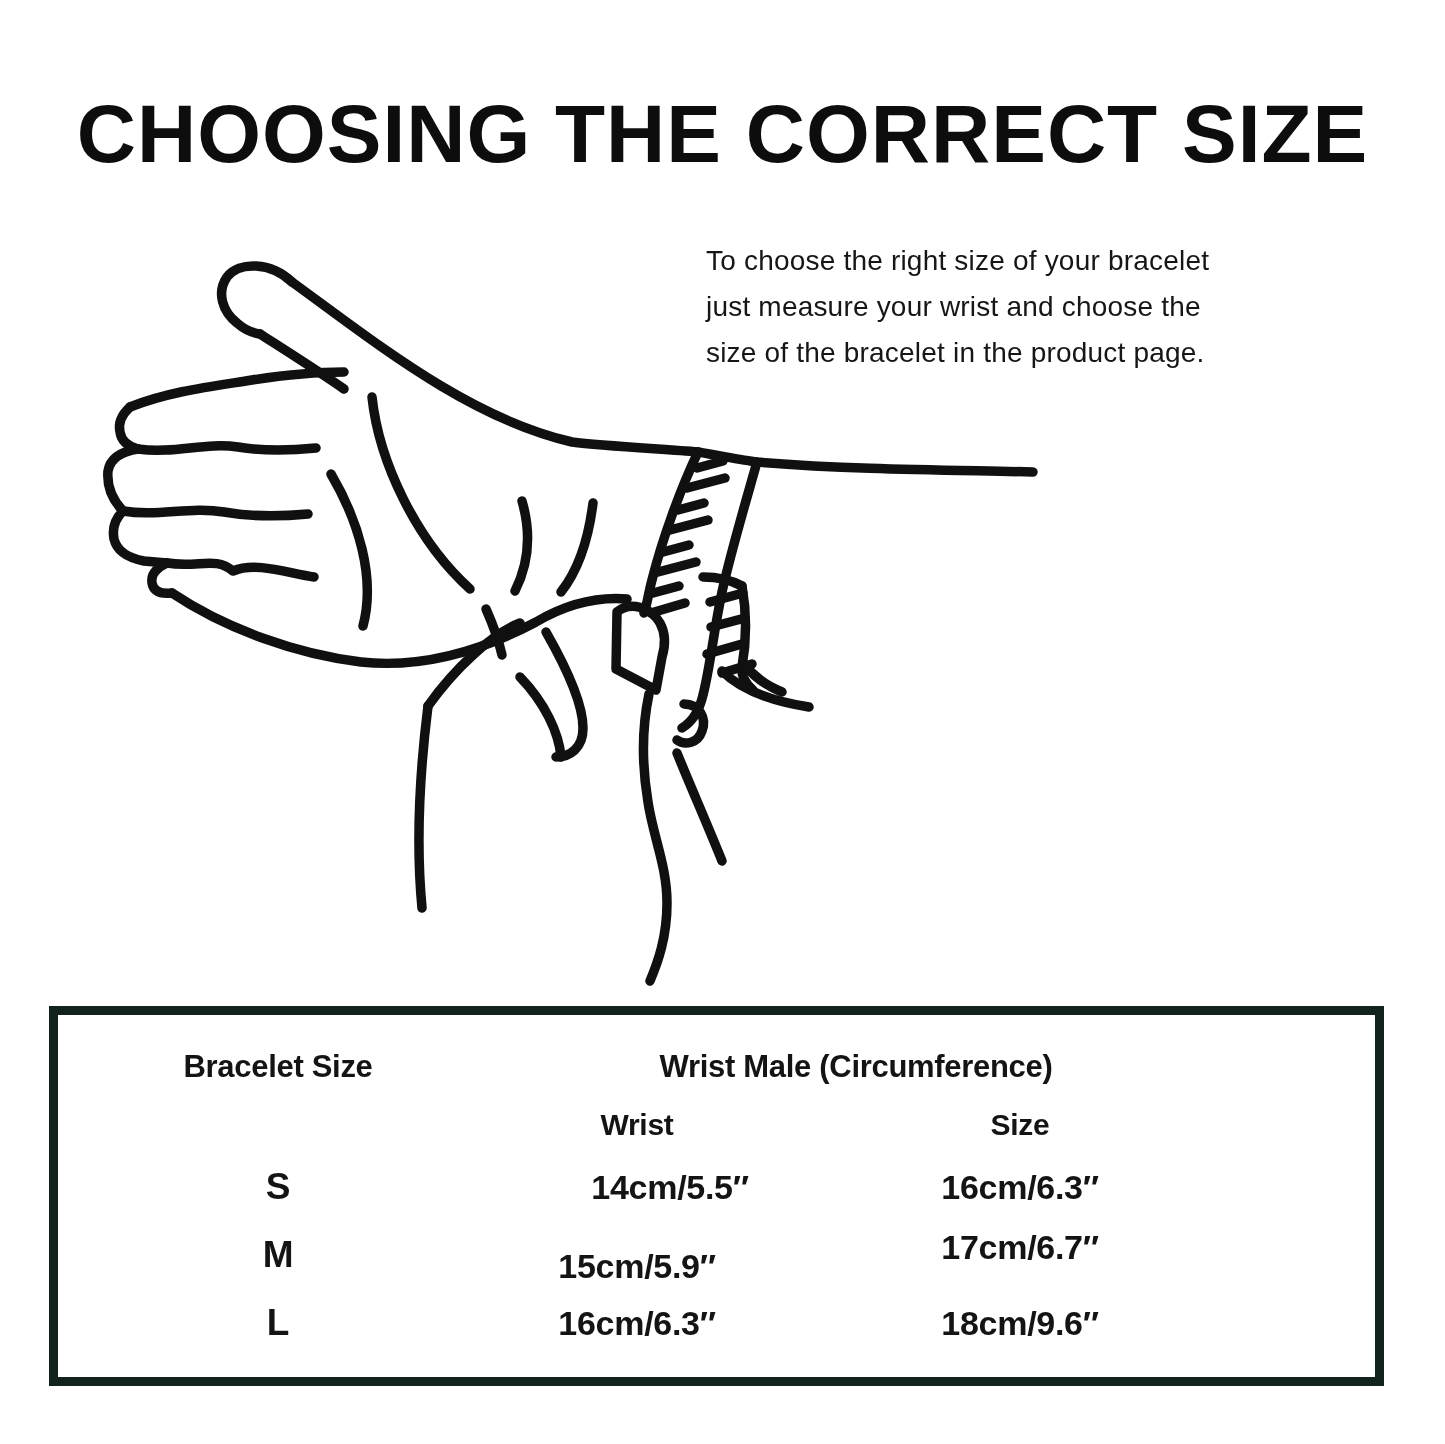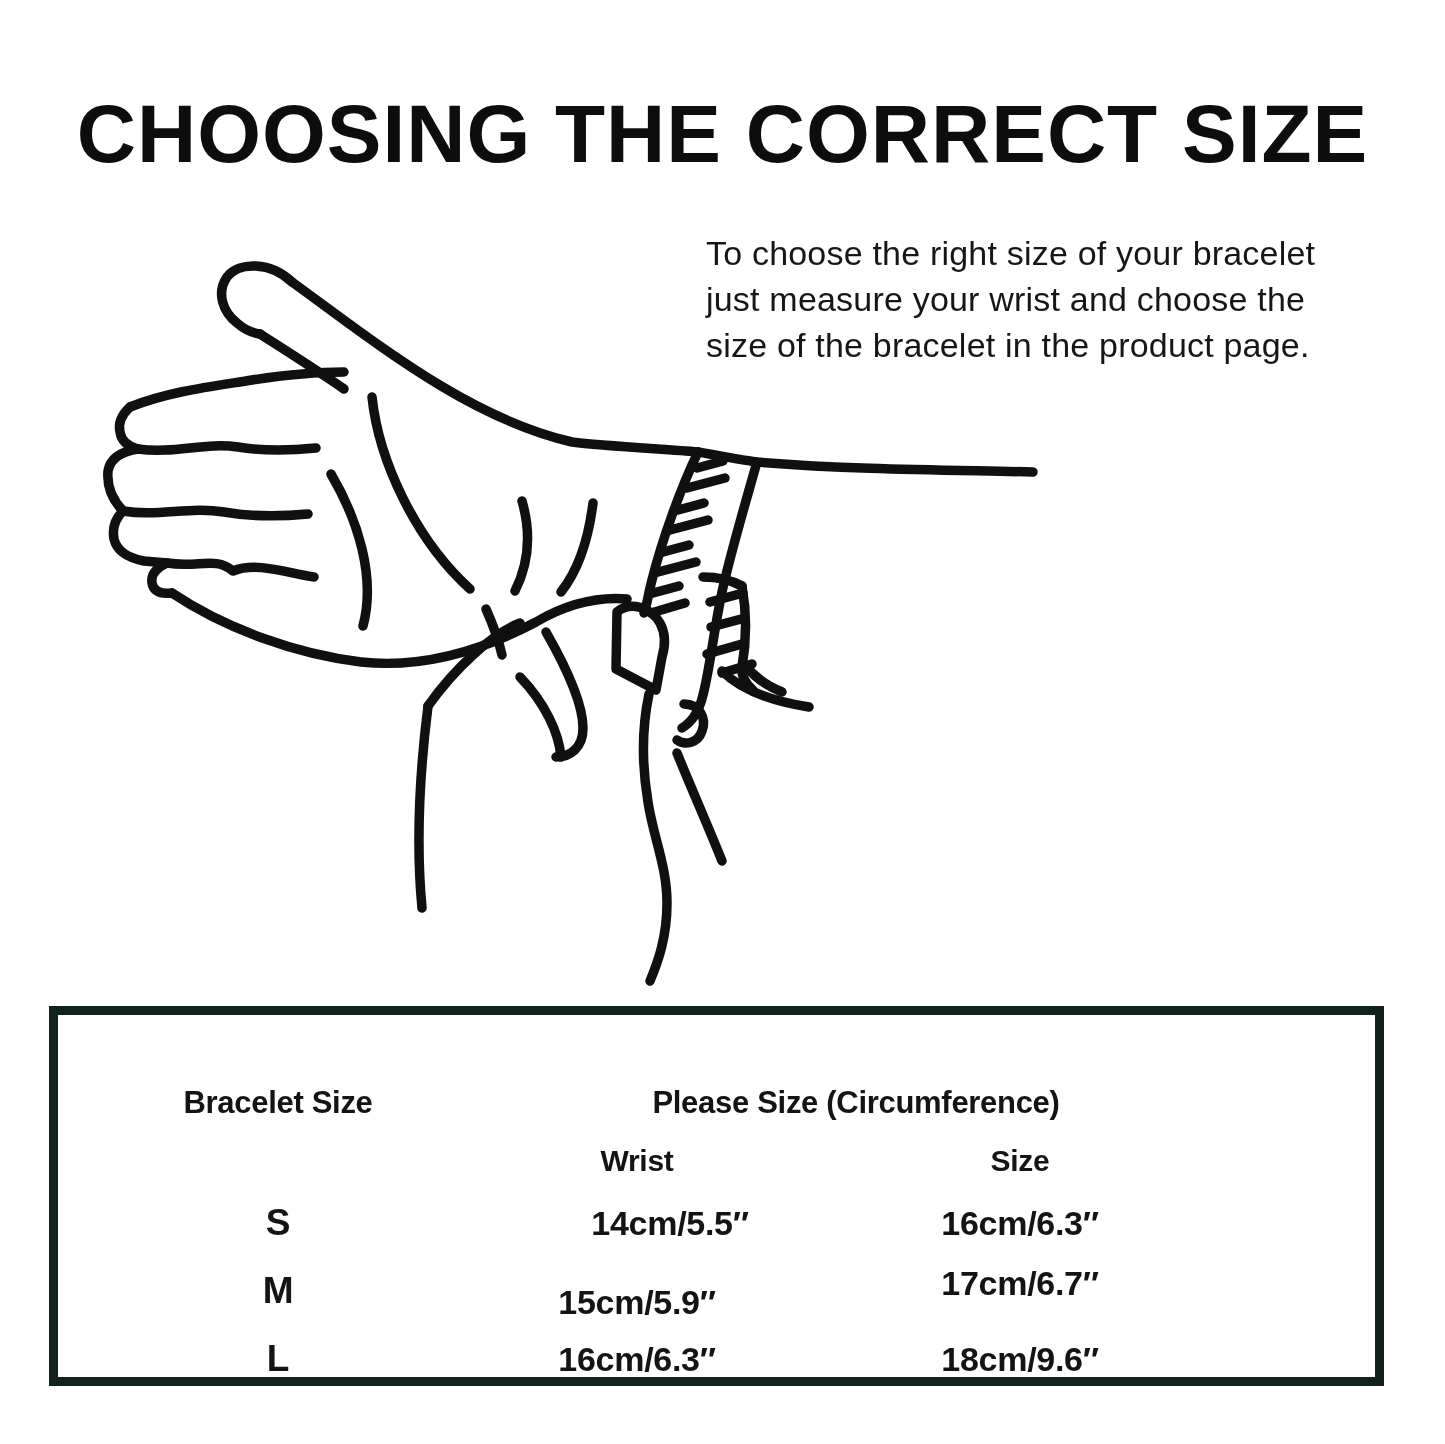--- a/index.html
+++ b/index.html
@@ -28,43 +28,42 @@
     pointer-events:none;
   }
   .para{
     position:absolute;
     margin:0;
     white-space:pre-line;
     color:#161616;
     letter-spacing:0.2px;
   }
   .para.intro{
-    left:706px;top:230px;width:660px;
-    font-size:34px;line-height:46px;
+    left:706px;top:238px;width:660px;
+    font-size:28px;line-height:46px;
   }
   .para.note{
     left:878px;top:542px;width:470px;
     font-size:34px;line-height:48px;
   }
   .table-frame{
     position:absolute;
     left:49px;top:1006px;
     width:1335px;height:380px;
     border:9px solid #12221d;
     box-sizing:border-box;
     background:#ffffff;
   }
   .cell{
     position:absolute;
     transform:translate(-50%,-50%);
     white-space:nowrap;
     color:#141414;
     font-weight:bold;
     letter-spacing:-0.3px;
-    margin-top:36px;
   }
   .cell.hdr{font-size:31px;}
   .cell.sub{font-size:30px;}
   .cell.size-label{font-size:37px;}
   .cell.value{font-size:34px;}
 </style>
 </head>
 <body>
 
 <div class="page">
@@ -139,21 +138,21 @@
     </g>
   </svg>
 
   <p class="para intro">To choose the right size of your bracelet
 just measure your wrist and choose the
 size of the bracelet in the product page.</p>
 
 
   <div class="table-frame">
     <div class="cell hdr" style="left:220px;top:52px">Bracelet Size</div>
-    <div class="cell hdr" style="left:798px;top:52px">Please Size (Circumference)</div>
+    <div class="cell hdr" style="left:798px;top:52px">Wrist Male (Circumference)</div>
     <div class="cell sub" style="left:579px;top:110px">Wrist</div>
     <div class="cell sub" style="left:962px;top:110px">Size</div>
 
     <div class="cell size-label" style="left:220px;top:172px">S</div>
     <div class="cell value" style="left:612px;top:172px">14cm/5.5″</div>
     <div class="cell value" style="left:962px;top:172px">16cm/6.3″</div>
 
     <div class="cell size-label" style="left:220px;top:240px">M</div>
     <div class="cell value" style="left:579px;top:251px">15cm/5.9″</div>
     <div class="cell value" style="left:962px;top:232px">17cm/6.7″</div>

